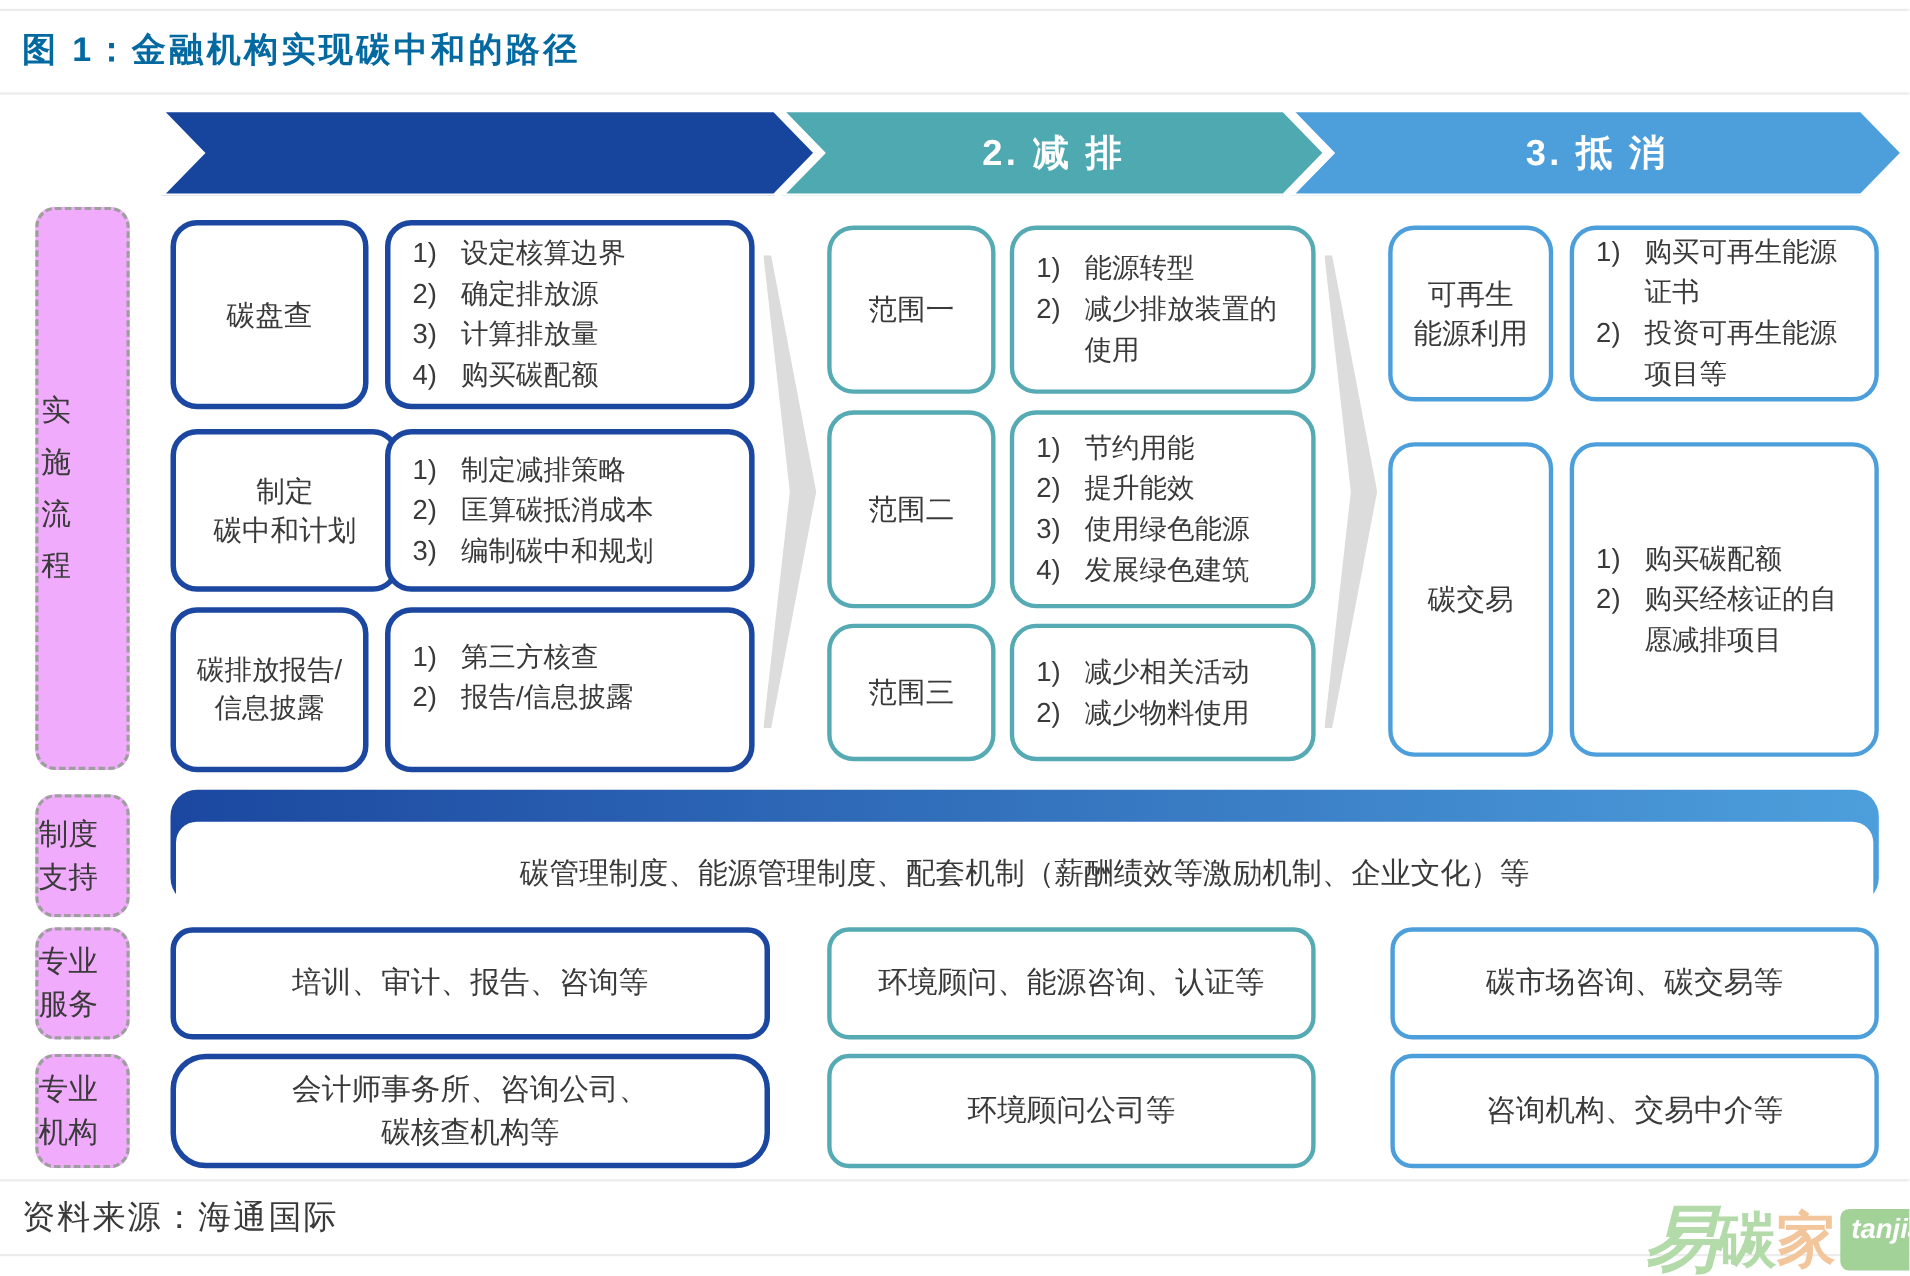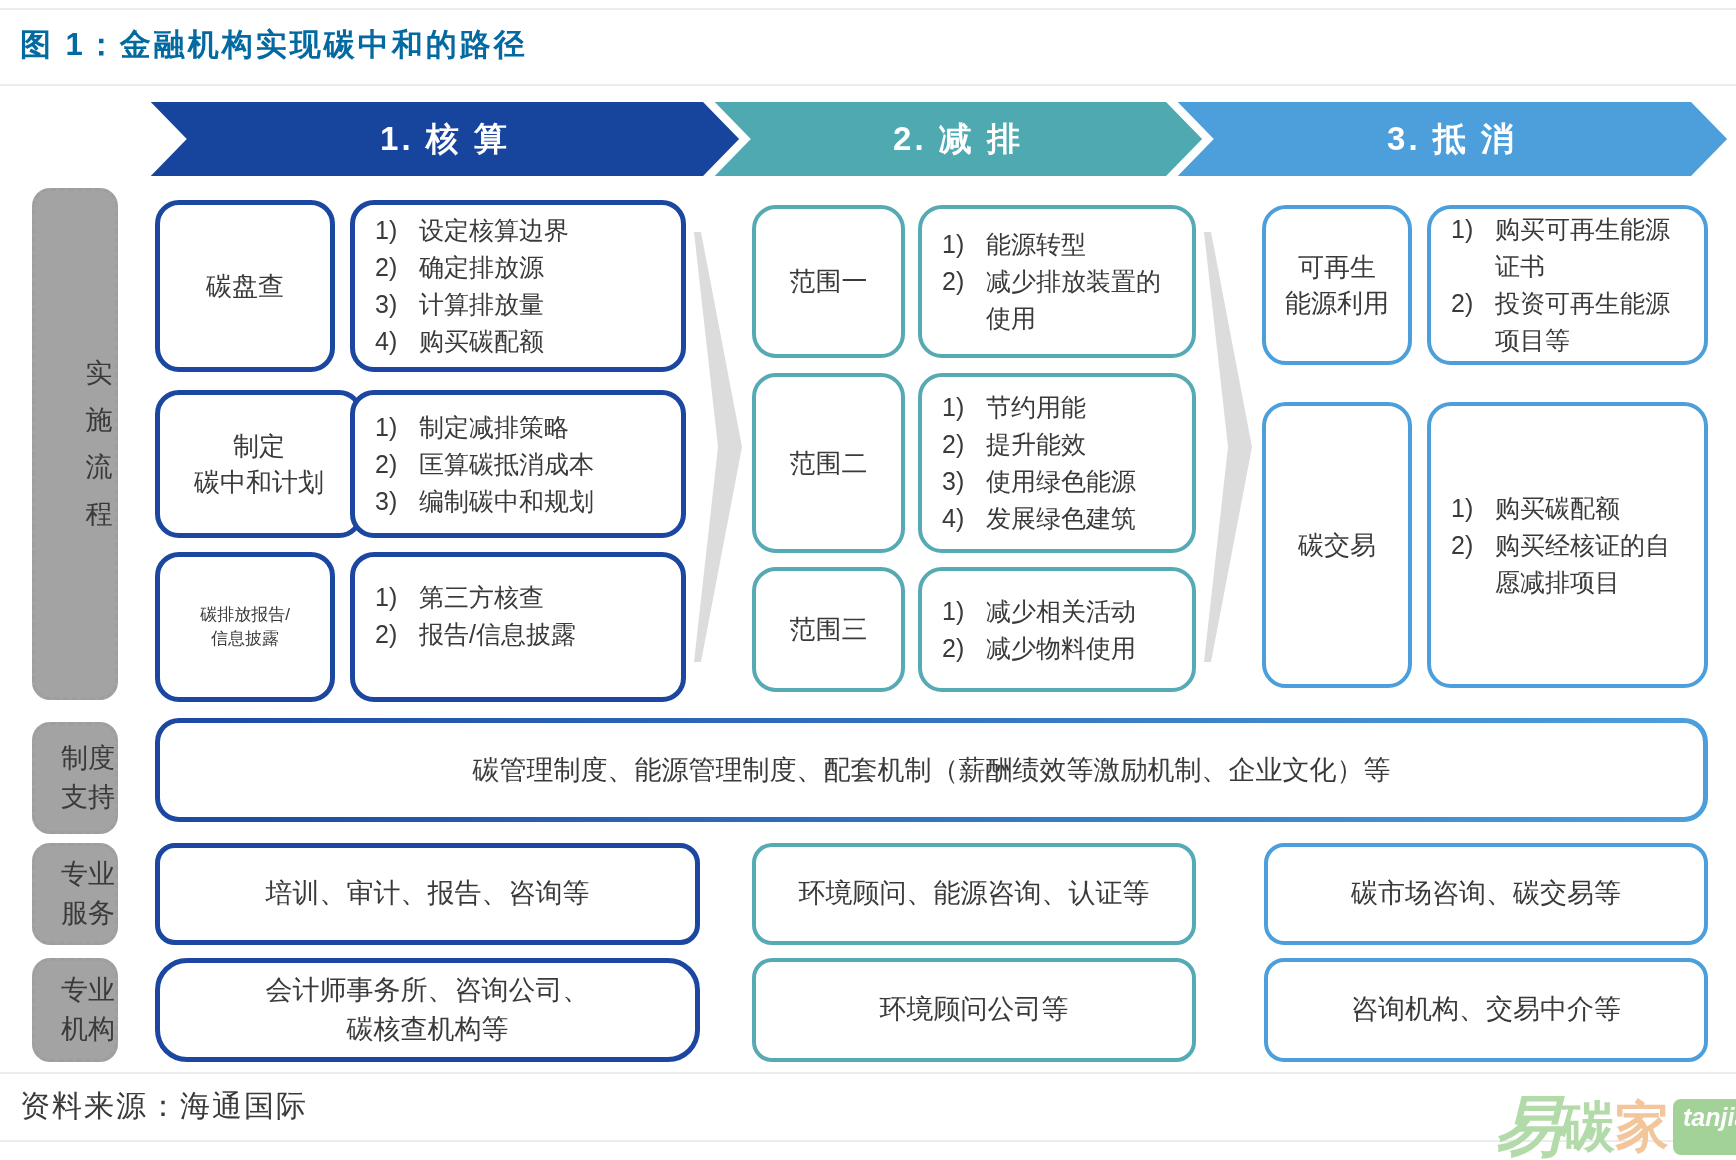--- a/index.html
+++ b/index.html
@@ -12,28 +12,28 @@
   .box { position:absolute; background:#fff; border-radius:24px; display:flex; align-items:center; justify-content:center; }
   .b-dark { border:5px solid #1b47a0; }
   .b-teal { border:4px solid #55aab4; }
   .b-blue { border:4px solid #4d9fdc; }
   .tbox { flex-direction:column; text-align:center; font-size:26px; color:#3a3a3a; line-height:1.4; padding:6px; }
   .lbox { justify-content:flex-start; padding:10px 26px 10px 20px; }
   .list { display:flex; flex-direction:column; width:100%; font-size:25px; color:#3a3a3a; line-height:1.48; }
   .li  { display:flex; }
   .num { flex:0 0 44px; }
   .txt { flex:1; }
-  .dashed { position:absolute; border:3px dashed #9e9e9e; border-radius:18px; background:#a3a3a3;
-            display:flex; flex-direction:column; align-items:flex-end; justify-content:center;
+  .dashed { position:absolute; border:3px dashed #9e9e9e; border-radius:18px; background:#f0abfc;
+            display:flex; flex-direction:column; align-items:flex-start; justify-content:center;
             font-size:27px; color:#3a3a3a; line-height:1.45; text-align:center; }
   .vtext { width:32px; word-break:break-all; line-height:1.75; text-align:center; }
   .grad-band { position:absolute; left:155px; top:718px; width:1553px; height:104px; border-radius:24px;
                background:linear-gradient(90deg,#1b47a0,#4d9fdc); padding:5px; }
   .grad-inner { width:100%; height:100%; background:#fff; border-radius:19px;
-                display:flex; align-items:center; justify-content:center; font-size:27px; color:#3a3a3a; }
+                display:flex; align-items:center; justify-content:center; font-size:27px; color:#3a3a3a;margin-top:24px; }
   .band-box { font-size:27px; color:#3a3a3a; text-align:center; flex-direction:column; line-height:1.45; }
   .source { position:absolute; left:20px; top:1086px; font-size:30px; color:#3a3a3a; letter-spacing:2px; }
   .watermark { position:absolute; left:1495px; top:1082px; display:flex; align-items:center; }
   .wm-yi  { font-size:66px; font-weight:bold; font-style:italic; color:#b3daa9; }
   .wm-tan { font-size:54px; font-weight:bold; color:#b3daa9; }
   .wm-jia { font-size:54px; font-weight:bold; color:#f3c59b; }
   .wm-badge { background:#a2d298; color:#fff; border-radius:8px; padding:5px 10px; margin-left:4px;
               text-align:right; line-height:1.05; }
   .wm-badge .t1 { font-size:25px; font-weight:bold; font-style:italic; }
   .wm-badge .t2 { font-size:19px; font-weight:bold; }
@@ -46,21 +46,20 @@
 
   <div class="hline" style="top:8px"></div>
   <div class="page-title">图 1：金融机构实现碳中和的路径</div>
   <div class="hline" style="top:84px"></div>
 
   <svg class="layer" style="left:0;top:100px" width="1736" height="78" viewBox="0 0 1736 78">
     <polygon stroke="#ffffff" stroke-width="4" points="146,0 704,0 742,39 704,78 146,78 184,39" fill="#17459e"></polygon>
     <polygon stroke="#ffffff" stroke-width="4" points="710,0 1167,0 1205,39 1167,78 710,78 748,39" fill="#4fa9b1"></polygon>
     <polygon stroke="#ffffff" stroke-width="4" points="1173,0 1692,0 1730,39 1692,78 1173,78 1211,39" fill="#4d9fdc"></polygon>
   </svg>
-  <div class="banner-label" style="left:184px;width:522px">1. 核 算</div>
   <div class="banner-label" style="left:748px;width:420px">2. 减 排</div>
   <div class="banner-label" style="left:1211px;width:482px">3. 抵 消</div>
 
   <svg class="layer" style="left:694px;top:232px" width="52" height="430" viewBox="0 0 52 430">
     <polygon points="7,0 48,215 7,430 0,430 24,215 0,0" fill="#dcdcdc"></polygon>
   </svg>
   <svg class="layer" style="left:1204px;top:232px" width="52" height="430" viewBox="0 0 52 430">
     <polygon points="7,0 48,215 7,430 0,430 24,215 0,0" fill="#dcdcdc"></polygon>
   </svg>
 
@@ -106,21 +105,21 @@
           <span class="num">2)</span>
           <span class="txt">匡算碳抵消成本</span>
         </div>
       <div class="li">
           <span class="num">3)</span>
           <span class="txt">编制碳中和规划</span>
         </div>
     </div>
   </div>
 
-  <div class="box tbox b-dark" style="left:155px;top:552px;width:180px;height:150px;font-size:17px">
+  <div class="box tbox b-dark" style="left:155px;top:552px;width:180px;height:150px;font-size:25px">
     <div>碳排放报告/</div>
     <div>信息披露</div>
   </div>
   <div class="box lbox b-dark" style="left:350px;top:552px;width:336px;height:150px;align-items:flex-start;padding-top:22px">
     <div class="list">
       <div class="li">
           <span class="num">1)</span>
           <span class="txt">第三方核查</span>
         </div>
       <div class="li">

